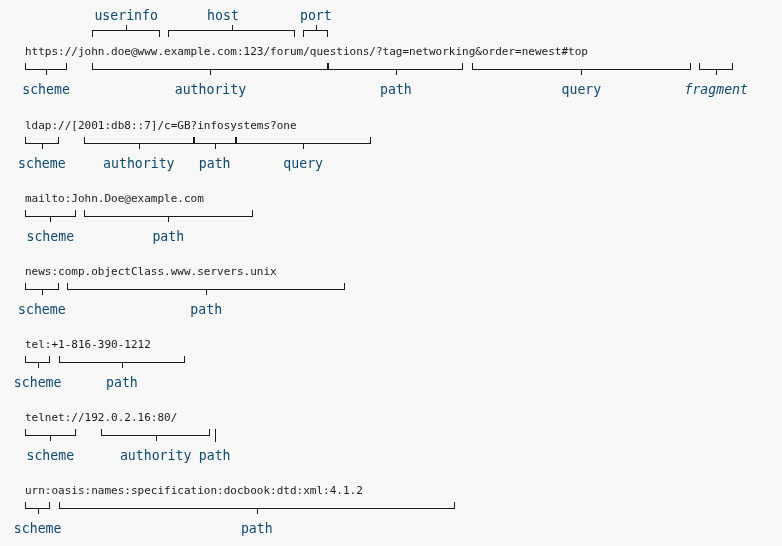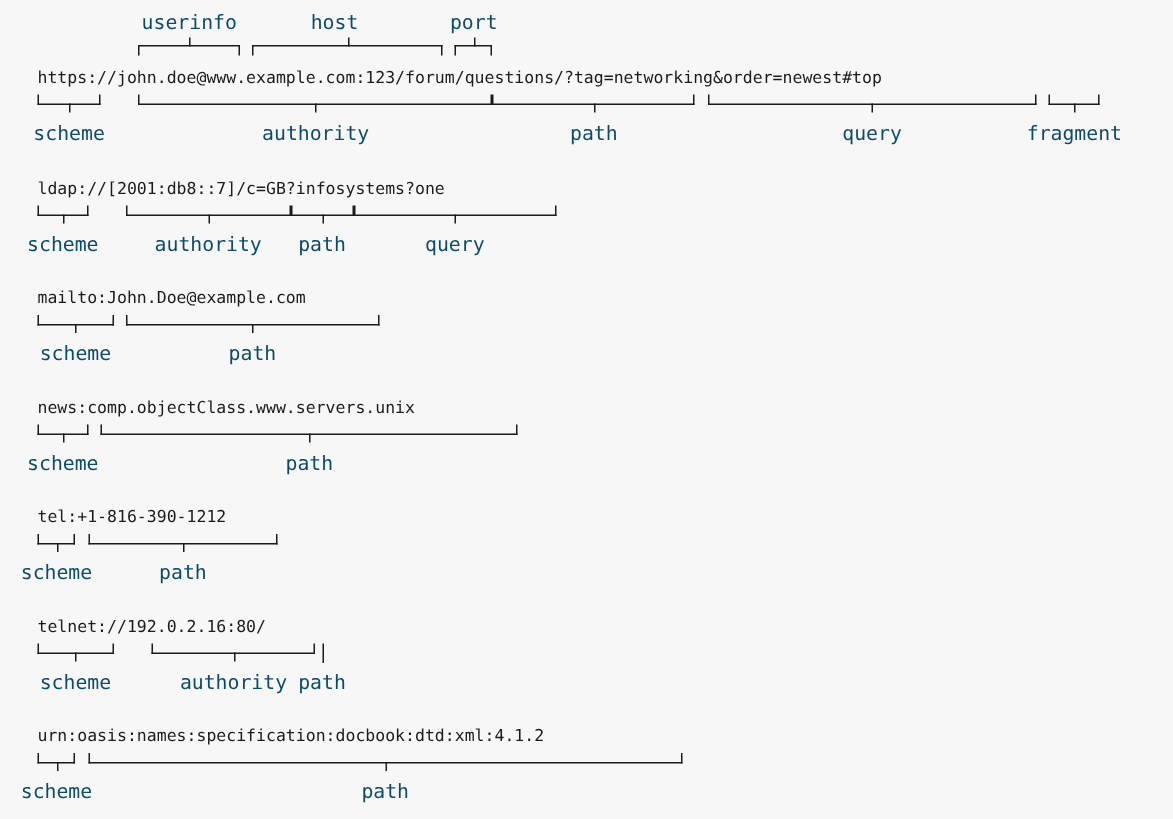--- a/index.html
+++ b/index.html
@@ -120,21 +120,21 @@
         <span class="stem"></span>
       </div>
       <div class="comp-label" style="left: 370.92px; top: 38px;">path</div>
       <div class="bracket up" style="left: 446.79px; width: 219.18px; top: 19px;">
         <span class="stem"></span>
       </div>
       <div class="comp-label" style="left: 556.38px; top: 38px;">query</div>
       <div class="bracket up" style="left: 674.4px; width: 33.72px; top: 19px;">
         <span class="stem"></span>
       </div>
-      <div class="comp-label" style="left: 691.26px; top: 38px;">fragment</div>
+      <div class="comp-label" style="left: 691.26px; top: 38px; font-style: italic;">fragment</div>
     </div>
     <div class="uri-block" style="top: 118px;">
       <div class="uri-text">ldap://[2001:db8::7]/c=GB?infosystems?one</div>
       <div class="bracket up" style="left: 0px; width: 33.72px; top: 19px;">
         <span class="stem"></span>
       </div>
       <div class="comp-label" style="left: 16.86px; top: 38px;">scheme</div>
       <div class="bracket up" style="left: 59.01px; width: 109.59px; top: 19px;">
         <span class="stem"></span>
       </div>

